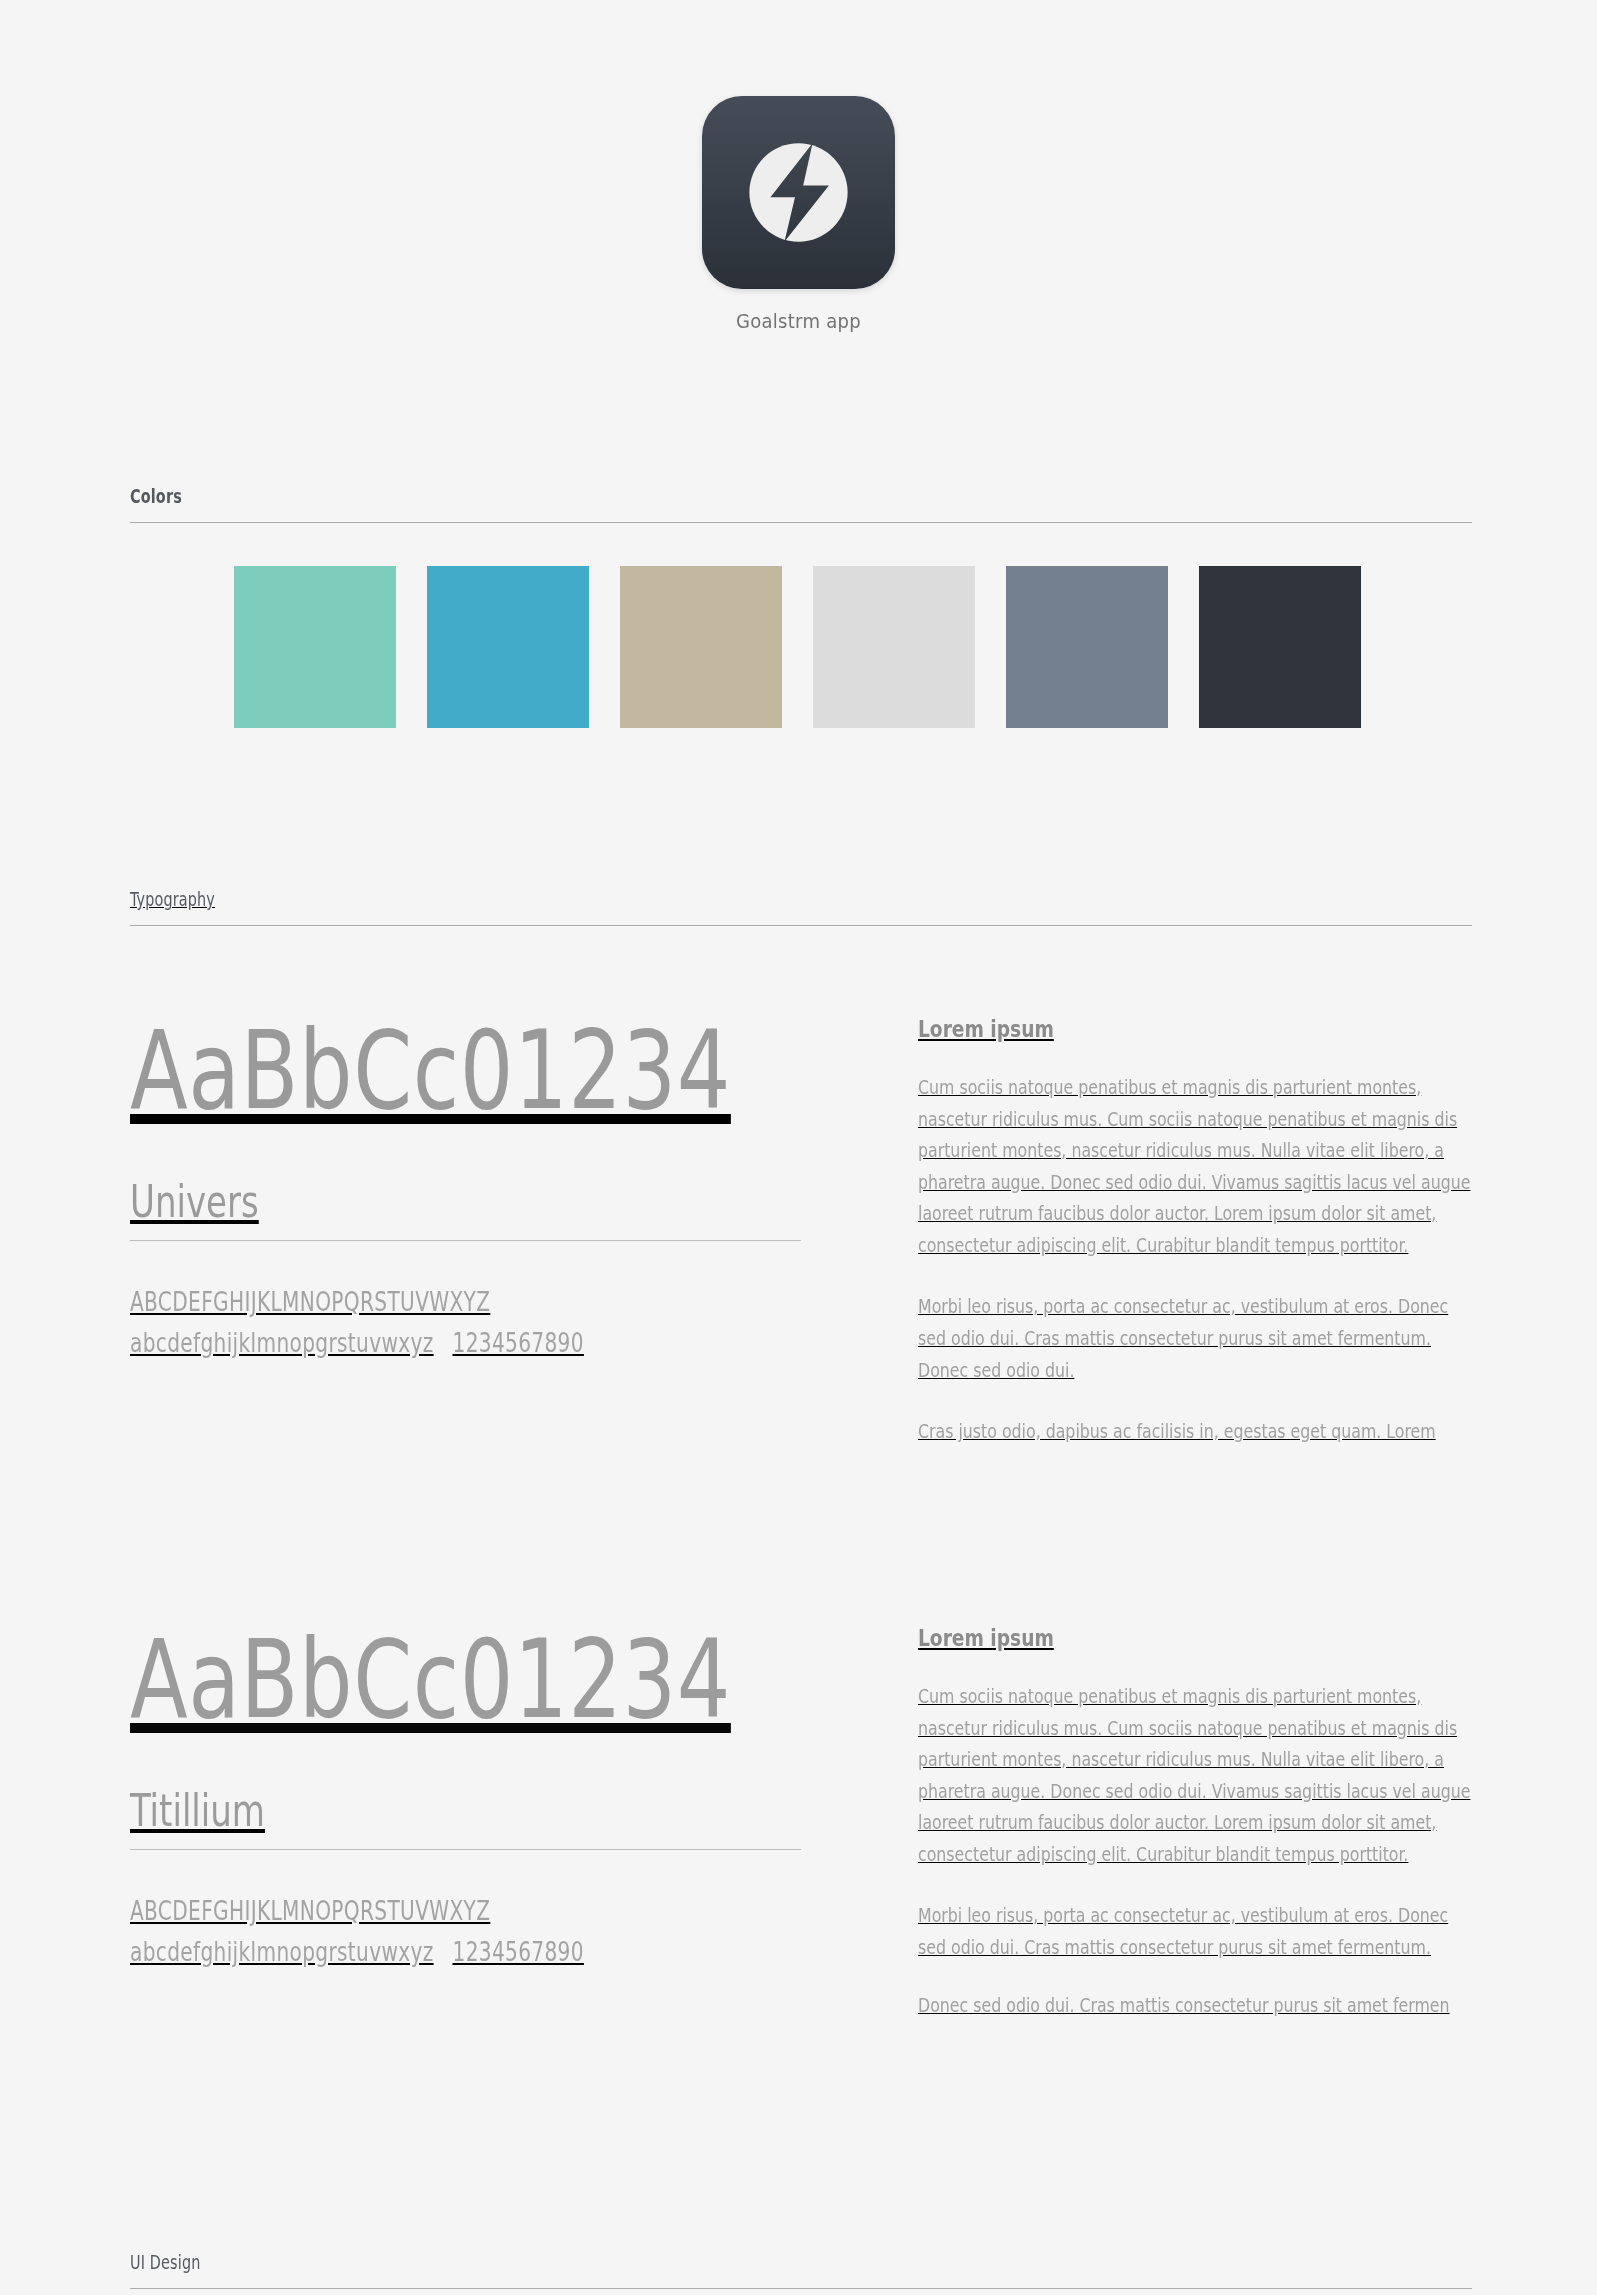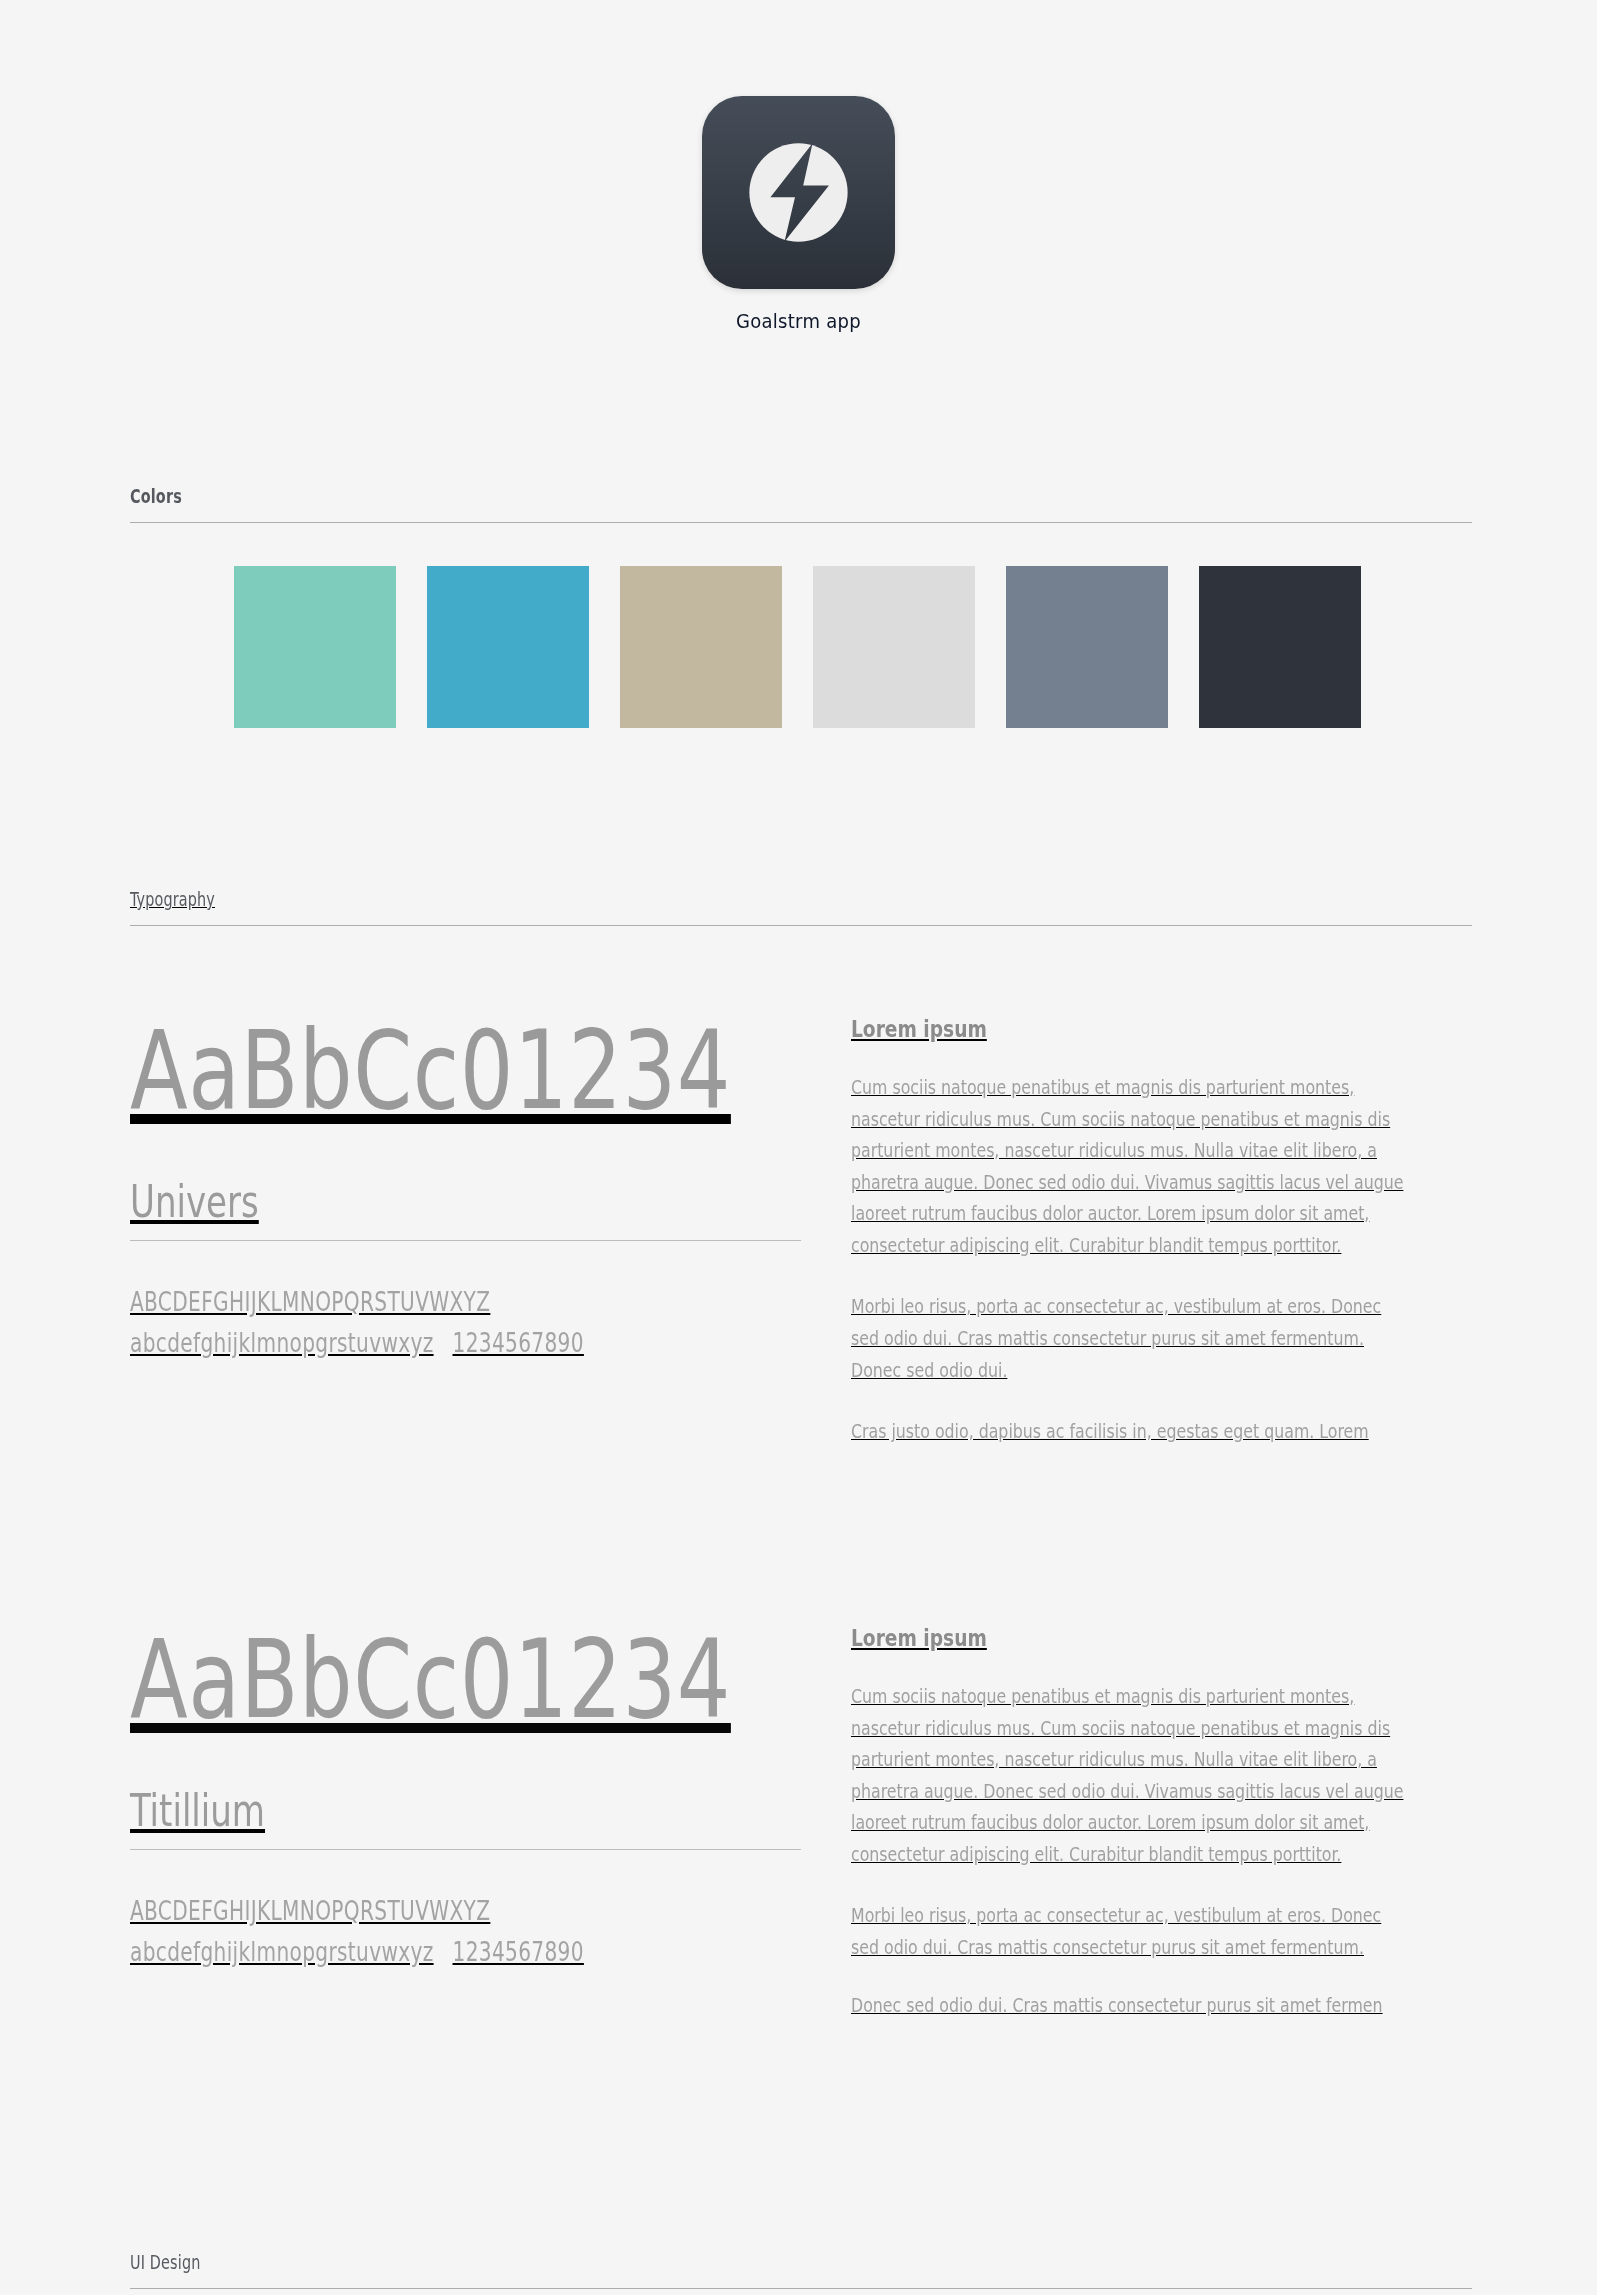--- a/index.html
+++ b/index.html
@@ -31,21 +31,21 @@
     align-items: center;
     justify-content: center;
     position: relative;
   }
   .bolt-svg { display: block; }
   .app-label {
     margin-top: 19.5px;
     font-family: "DejaVu Sans Condensed", "Liberation Sans Narrow", "Liberation Sans", sans-serif;
     font-size: 20px;
     letter-spacing: 0.3px;
-    color: #0f172a;
+    color: #737373;
   }
 
   
   .section {
     position: absolute;
     left: 130px;
     width: 1342px;
   }
   .section-title {
     font-family: "DejaVu Sans Condensed", "Liberation Sans Narrow", "Liberation Sans", sans-serif;
@@ -83,21 +83,21 @@
     position: absolute;
     left: 130px;
     width: 1342px;
     display: flex;
     text-decoration: underline;
   }
   #type-block-1 { top: 1016px; }
   #type-block-2 { top: 1625px; }
 
   .type-left { width: 677px; position: relative; }
-  .type-right { width: 560px; margin-left: 44px; }
+  .type-right { width: 560px; margin-left: 111px; }
 
   .specimen {
     font-family: "DejaVu Sans Condensed", "Liberation Sans Narrow", "Liberation Sans", sans-serif;
     font-size: 109px;
     color: #9a9a9a;
     line-height: 1;
     white-space: nowrap;
     transform: scaleX(0.86);
     transform-origin: left center;
     letter-spacing: 0.7px;

